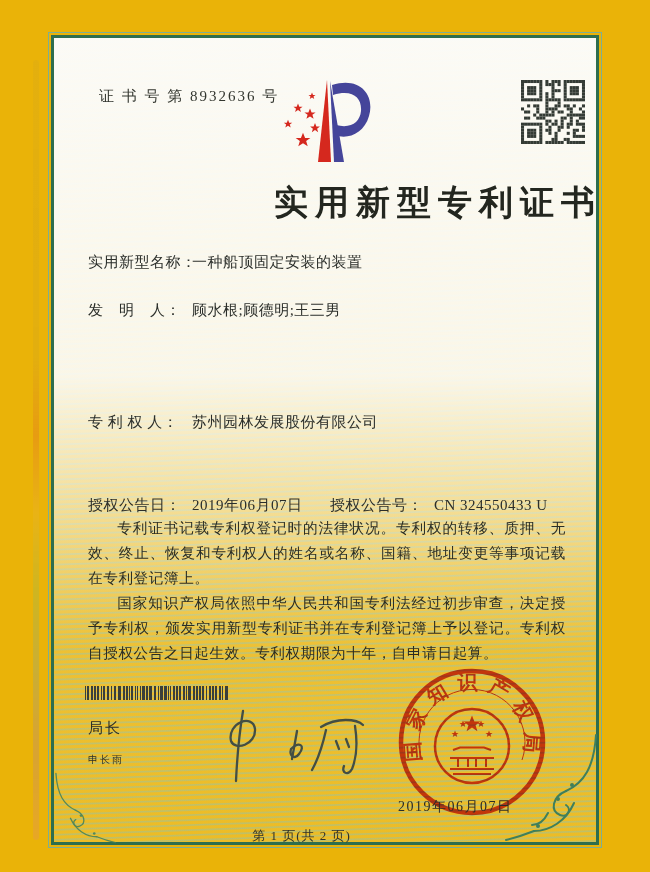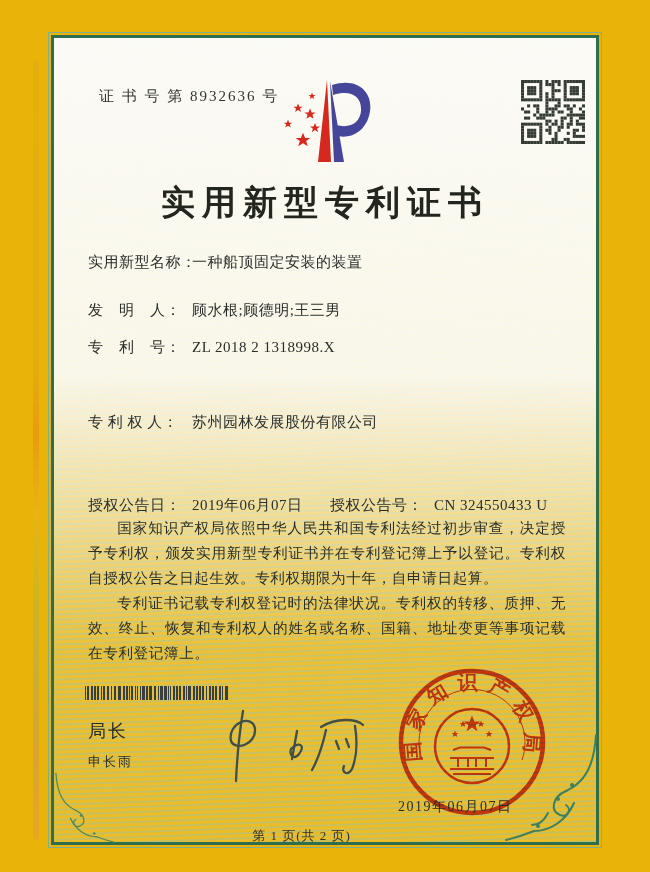--- a/index.html
+++ b/index.html
@@ -46,40 +46,40 @@
   .flourish circle{fill:#3f7f5c;}
   .fl-br{left:504px;top:733px;}
   .fl-bl{left:53px;top:772px;transform:scaleX(-1);opacity:.85;}
 
   .cert-no{position:absolute;left:99px;top:87px;z-index:2;
     font-size:15px;letter-spacing:2px;color:#33362f;}
   .logo{position:absolute;left:281px;top:76px;z-index:2;}
   .qr{position:absolute;left:521px;top:80px;z-index:2;fill:var(--qr-dark);}
 
   .title{position:absolute;left:48px;top:180px;width:554px;margin:0;z-index:2;
-    text-align:center;font-size:34px;font-weight:700;letter-spacing:7px;color:#23261f;}
+    text-align:right;font-size:34px;font-weight:700;letter-spacing:7px;color:#23261f;}
 
   .field-row{position:absolute;left:88px;width:482px;height:20px;z-index:2;
     font-size:15px;white-space:nowrap;color:var(--ink);}
   .f-label{display:inline-block;width:104px;letter-spacing:.5px;}
   .f-value{letter-spacing:.5px;}
   .pair{position:absolute;top:6px;white-space:nowrap;}
 
   .body-text{position:absolute;left:88px;top:516px;width:478px;z-index:2;
     font-size:14.6px;line-height:25px;letter-spacing:.6px;color:#2a2d24;}
   .body-text p{margin:0;text-indent:2em;text-align:justify;}
 
   .barcode{position:absolute;left:85px;top:686px;width:172px;height:14px;z-index:2;
     font-size:0;white-space:nowrap;overflow:hidden;}
   .barcode i{display:inline-block;height:100%;background:#3a3f3a;}
 
   .director-label{position:absolute;left:88px;top:719px;z-index:2;
-    font-family:Liberation Sans, sans-serif;font-size:18px;color:#2a2d28;letter-spacing:2px;}
+    font-family:Liberation Sans, sans-serif;font-size:15px;color:#2a2d28;letter-spacing:2px;}
   .director-name{position:absolute;left:88px;top:753px;z-index:2;
-    font-family:"Liberation Sans","DejaVu Sans",sans-serif;font-size:13px;color:#2a2d28;letter-spacing:2px;}
+    font-family:"Liberation Sans","DejaVu Sans",sans-serif;font-size:10px;color:#2a2d28;letter-spacing:2px;}
   .signature{position:absolute;left:205px;top:693px;z-index:2;}
   .signature path{stroke:#434e44;stroke-width:2.3;fill:none;stroke-linecap:round;stroke-linejoin:round;}
 
   .seal-wrap{position:absolute;left:392px;top:662px;z-index:3;opacity:.93;mix-blend-mode:multiply;}
   .seal-wrap circle,.seal-wrap path{stroke:var(--seal-red);fill:none;}
   .seal-wrap .star{fill:var(--seal-red);stroke:none;}
   .seal-text{fill:var(--seal-red);font-size:20px;font-weight:700;letter-spacing:9px;
     font-family:"Liberation Serif","DejaVu Serif",serif;}
   .seal-date{position:absolute;left:398px;top:798px;z-index:4;
     font-size:14px;letter-spacing:1.5px;color:#2c2c28;}
@@ -360,38 +360,35 @@
     </svg>
 
   <h1 class="title">实用新型专利证书</h1>
 
   <div class="field-row" style="top:301px">
     <span class="f-label">发　明　人：</span><span class="f-value">顾水根;顾德明;王三男</span>
   </div>
   <div class="field-row" style="top:253px">
     <span class="f-label">实用新型名称：</span><span class="f-value">一种船顶固定安装的装置</span>
   </div>
-  <div class="field-row" style="top:338px">
-    <span class="f-label">专　利　号：</span><span class="f-value">ZL 2018 2 1318998.X</span>
-  </div>
   <div class="field-row" style="top:413px">
     <span class="f-label">专 利 权 人：</span><span class="f-value">苏州园林发展股份有限公司</span>
   </div>
   <div class="field-row" style="top:490px">
     <span class="pair" style="left:0">
       <span class="f-label">授权公告日：</span><span class="f-value">2019年06月07日</span>
     </span>
     <span class="pair" style="left:242px">
       <span class="f-label">授权公告号：</span><span class="f-value">CN 324550433 U</span>
     </span>
   </div>
 
   <div class="body-text">
+    <p>专利证书记载专利权登记时的法律状况。专利权的转移、质押、无效、终止、恢复和专利权人的姓名或名称、国籍、地址变更等事项记载在专利登记簿上。</p>
     <p>国家知识产权局依照中华人民共和国专利法经过初步审查，决定授予专利权，颁发实用新型专利证书并在专利登记簿上予以登记。专利权自授权公告之日起生效。专利权期限为十年，自申请日起算。</p>
-    <p>专利证书记载专利权登记时的法律状况。专利权的转移、质押、无效、终止、恢复和专利权人的姓名或名称、国籍、地址变更等事项记载在专利登记簿上。</p>
   </div>
 
   <div id="barcode" class="barcode"><i style="width:1px;margin-right:1px"></i><i style="width:2px;margin-right:2px"></i><i style="width:2px;margin-right:1px"></i><i style="width:2px;margin-right:1px"></i><i style="width:2px;margin-right:2px"></i><i style="width:1px;margin-right:1px"></i><i style="width:2px;margin-right:2px"></i><i style="width:2px;margin-right:2px"></i><i style="width:1px;margin-right:2px"></i><i style="width:2px;margin-right:2px"></i><i style="width:3px;margin-right:2px"></i><i style="width:2px;margin-right:1px"></i><i style="width:2px;margin-right:1px"></i><i style="width:1px;margin-right:1px"></i><i style="width:2px;margin-right:2px"></i><i style="width:1px;margin-right:1px"></i><i style="width:1px;margin-right:2px"></i><i style="width:1px;margin-right:1px"></i><i style="width:3px;margin-right:1px"></i><i style="width:2px;margin-right:1px"></i><i style="width:3px;margin-right:2px"></i><i style="width:2px;margin-right:2px"></i><i style="width:1px;margin-right:1px"></i><i style="width:3px;margin-right:1px"></i><i style="width:3px;margin-right:1px"></i><i style="width:1px;margin-right:1px"></i><i style="width:1px;margin-right:2px"></i><i style="width:2px;margin-right:1px"></i><i style="width:2px;margin-right:1px"></i><i style="width:2px;margin-right:2px"></i><i style="width:2px;margin-right:1px"></i><i style="width:1px;margin-right:1px"></i><i style="width:3px;margin-right:2px"></i><i style="width:2px;margin-right:1px"></i><i style="width:2px;margin-right:1px"></i><i style="width:2px;margin-right:1px"></i><i style="width:2px;margin-right:2px"></i><i style="width:1px;margin-right:2px"></i><i style="width:2px;margin-right:1px"></i><i style="width:2px;margin-right:1px"></i><i style="width:2px;margin-right:2px"></i><i style="width:2px;margin-right:1px"></i><i style="width:1px;margin-right:2px"></i><i style="width:3px;margin-right:2px"></i></div>
 
   <div class="director-label">局长</div>
   <div class="director-name">申长雨</div>
 
   <svg class="signature" width="165" height="95" viewBox="0 0 165 95">
     <path d="M38,18 C34,42 32,66 31,88"></path>
     <path d="M26,48 C22,30 48,20 50,36 C51,52 30,58 26,48"></path>

